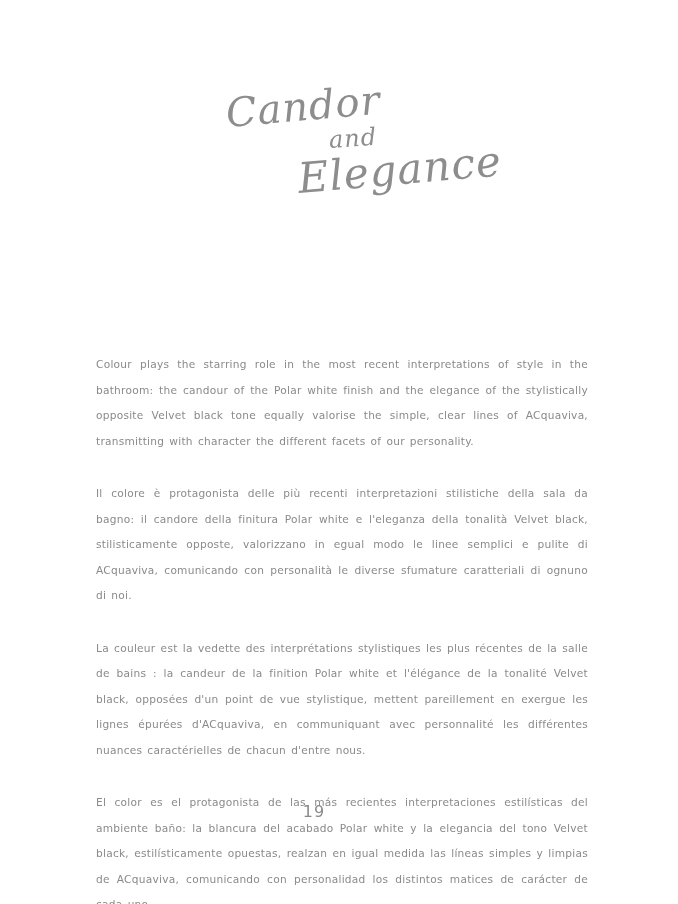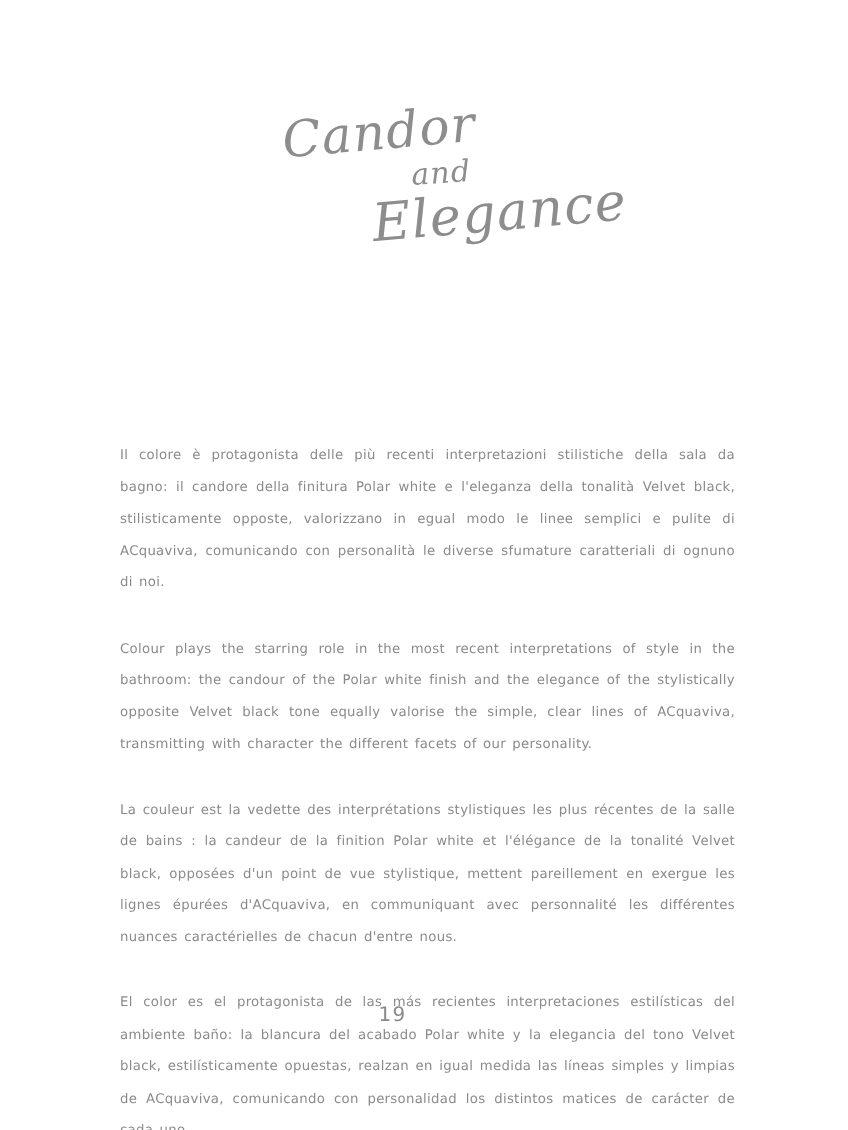--- a/index.html
+++ b/index.html
@@ -98,21 +98,21 @@
 
 <div class="page">
 
   <div class="title-block">
     <div class="title-line title-candor">Candor</div>
     <div class="title-line title-and">and</div>
     <div class="title-line title-elegance">Elegance</div>
   </div>
 
   <div class="body-block">
+    <p class="para">Colour plays the starring role in the most recent interpretations of style in the bathroom: the candour of the Polar white finish and the elegance of the stylistically opposite Velvet black tone equally valorise the simple, clear lines of ACquaviva, transmitting with character the different facets of our personality.</p>
     <p class="para">Il colore è protagonista delle più recenti interpretazioni stilistiche della sala da bagno: il candore della finitura Polar white e l'eleganza della tonalità Velvet black, stilisticamente opposte, valorizzano in egual modo le linee semplici e pulite di ACquaviva, comunicando con personalità le diverse sfumature caratteriali di ognuno di noi.</p>
-    <p class="para">Colour plays the starring role in the most recent interpretations of style in the bathroom: the candour of the Polar white finish and the elegance of the stylistically opposite Velvet black tone equally valorise the simple, clear lines of ACquaviva, transmitting with character the different facets of our personality.</p>
     <p class="para">La couleur est la vedette des interprétations stylistiques les plus récentes de la salle de bains : la candeur de la finition Polar white et l'élégance de la tonalité Velvet black, opposées d'un point de vue stylistique, mettent pareillement en exergue les lignes épurées d'ACquaviva, en communiquant avec personnalité les différentes nuances caractérielles de chacun d'entre nous.</p>
     <p class="para">El color es el protagonista de las más recientes interpretaciones estilísticas del ambiente baño: la blancura del acabado Polar white y la elegancia del tono Velvet black, estilísticamente opuestas, realzan en igual medida las líneas simples y limpias de ACquaviva, comunicando con personalidad los distintos matices de carácter de cada uno.</p>
   </div>
 
   <div class="page-number">19</div>
 
 </div>
 
 </body></html>

